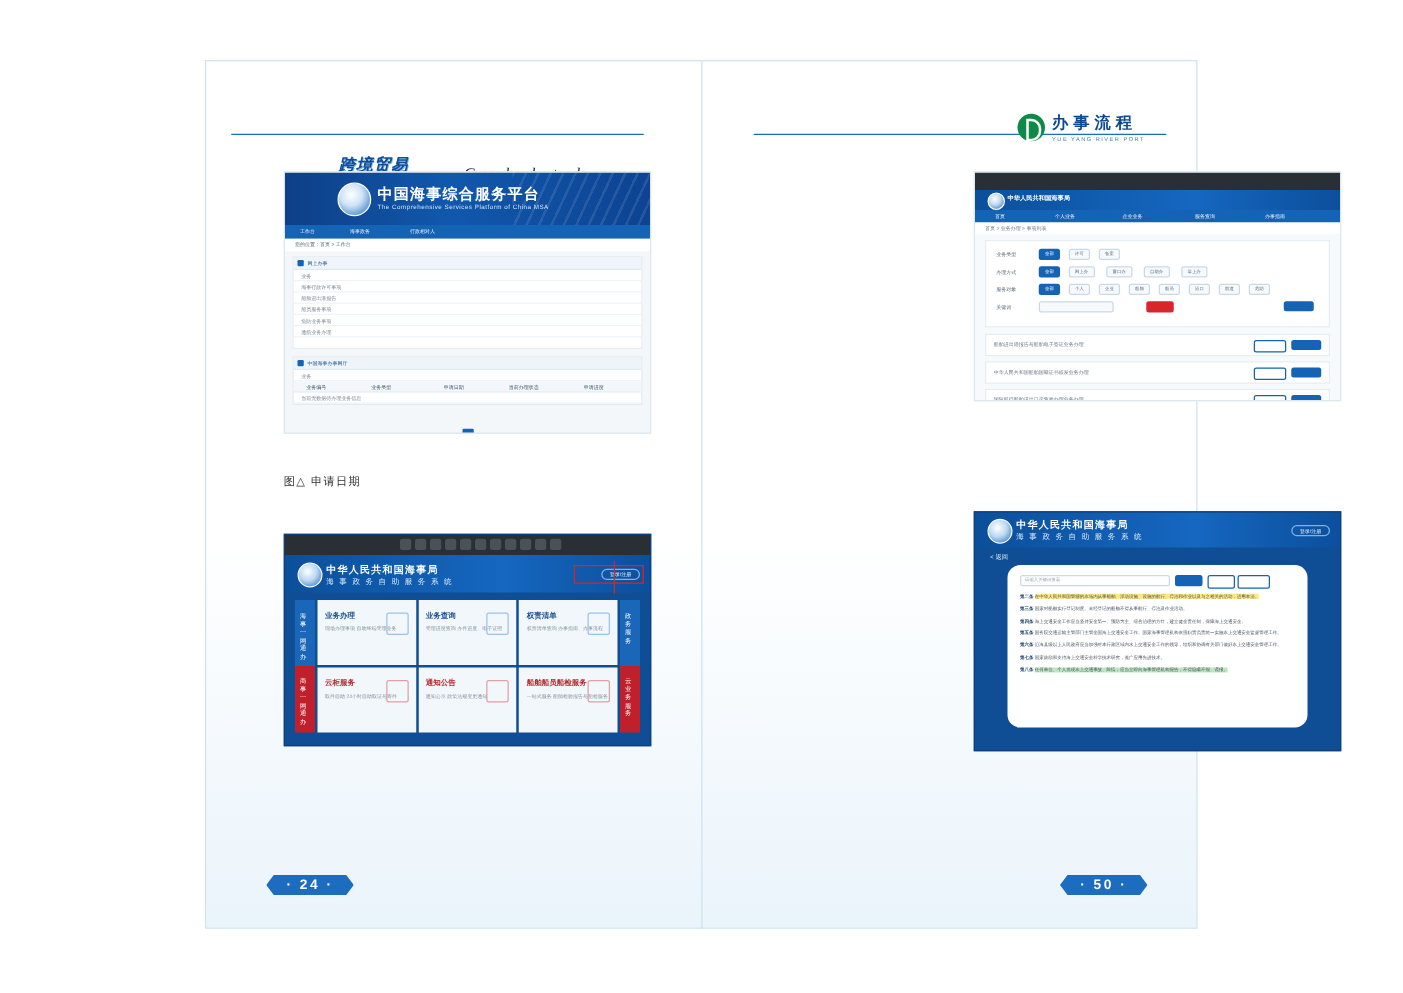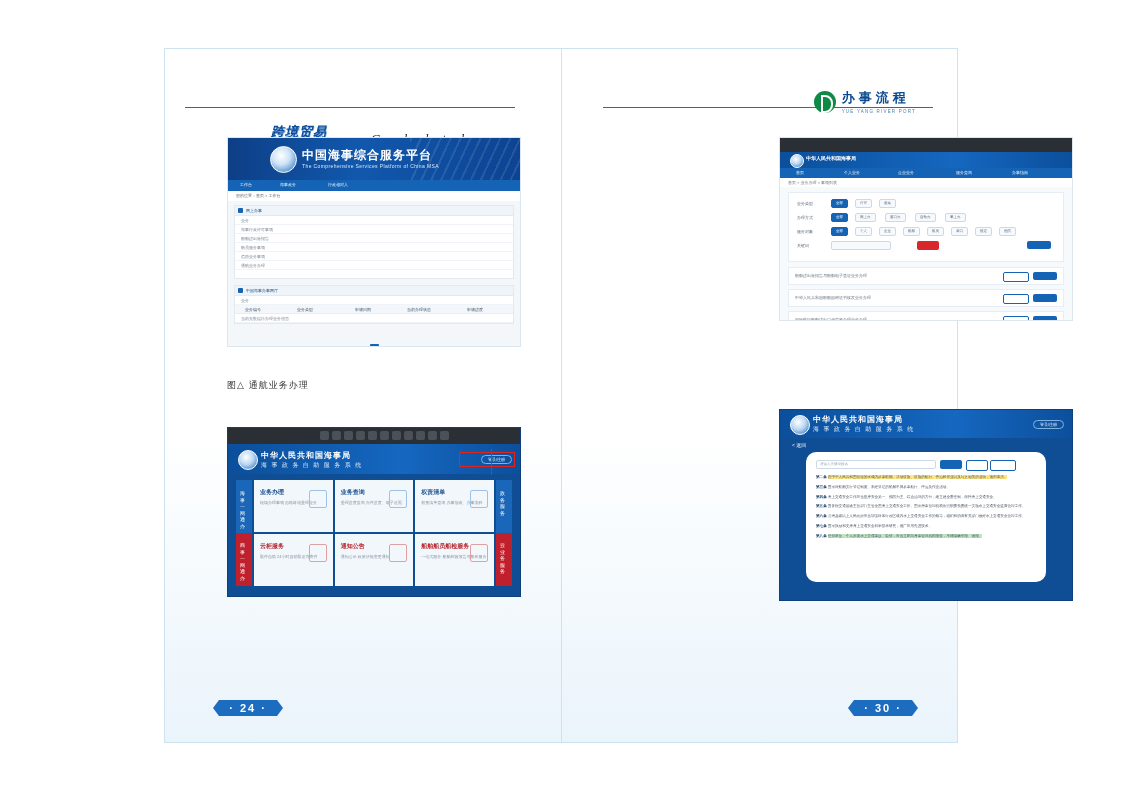--- a/index.html
+++ b/index.html
@@ -261,21 +261,21 @@
           <b style="left:172px">当前办理状态</b>
           <b style="left:232px">申请进度</b>
         </div>
         <div class="s1-row">
             <span>当前无数据待办理业务信息</span>
           </div>
       </div>
       <div class="s1-pager"><i></i></div>
     </div>
 
-    <div class="caption">图△ 通航业务办理</div>
+    <div class="caption">图△ 申请日期</div>
 
     <div class="shot2">
       <div class="s2-toolbar">
         <i class="ic" style="left:92px"></i>
         <i class="ic" style="left:104px"></i>
         <i class="ic" style="left:116px"></i>
         <i class="ic" style="left:128px"></i>
         <i class="ic" style="left:140px"></i>
         <i class="ic" style="left:152px"></i>
         <i class="ic" style="left:164px"></i>
@@ -464,17 +464,17 @@
           <b>第七条</b>
           <span>国家鼓励和支持海上交通安全科学技术研究，推广应用先进技术。</span>
         </div>
         <div class="para">
           <b>第八条</b>
           <span class="hl-g">任何单位、个人发现水上交通事故、险情，应当立即向海事管理机构报告，不得隐瞒不报、谎报。</span>
         </div>
       </div>
     </div>
 
-    <div class="pagenum-r">· 30 ·</div>
+    <div class="pagenum-r">· 50 ·</div>
   </div>
 
 </div>
 <div class="spine"></div>
 
 </body></html>

